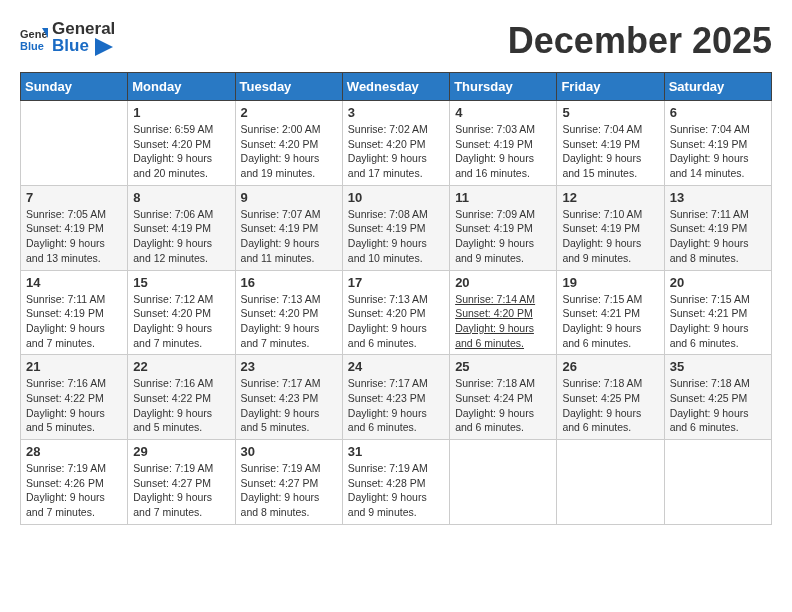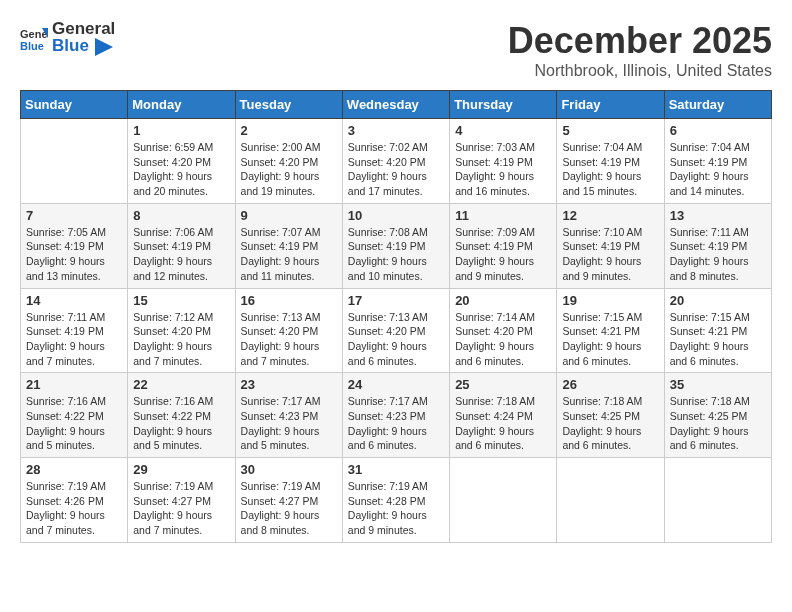--- a/index.html
+++ b/index.html
@@ -97,21 +97,20 @@
       <div style="line-height:1">
         <span style="font-size:17px;font-weight:bold;color:#1a6bc4;">Blue</span>
         <svg width="18" height="18" viewBox="0 0 18 18" style="vertical-align:middle;margin-left:2px;">
           <polygon points="0,0 18,9 0,18" fill="#1a6bc4"></polygon>
         </svg>
       </div>
     </div>
   </div>
   <div class="title-area">
     <div class="month-title">December 2025</div>
-    <div class="location-title">Northbrook, Illinois, United States</div>
   </div>
 </div>
 
 <table>
   <thead>
     <tr>
 
     <th>Sunday</th>
         <th>Monday</th>
         <th>Tuesday</th>
@@ -242,21 +241,21 @@
         </td>
         <td>
           <span class="day-num">17</span>
           <div class="day-info" style="white-space: pre-line;">Sunrise: 7:13 AM
 Sunset: 4:20 PM
 Daylight: 9 hours
 and 6 minutes.</div>
         </td>
         <td>
           <span class="day-num">20</span>
-          <div class="day-info" style="white-space: pre-line;">Sunrise: 7:14 AM
+          <div class="day-info" style="white-space: pre-line; text-decoration: underline;">Sunrise: 7:14 AM
 Sunset: 4:20 PM
 Daylight: 9 hours
 and 6 minutes.</div>
         </td>
         <td>
           <span class="day-num">19</span>
           <div class="day-info" style="white-space: pre-line;">Sunrise: 7:15 AM
 Sunset: 4:21 PM
 Daylight: 9 hours
 and 6 minutes.</div>

